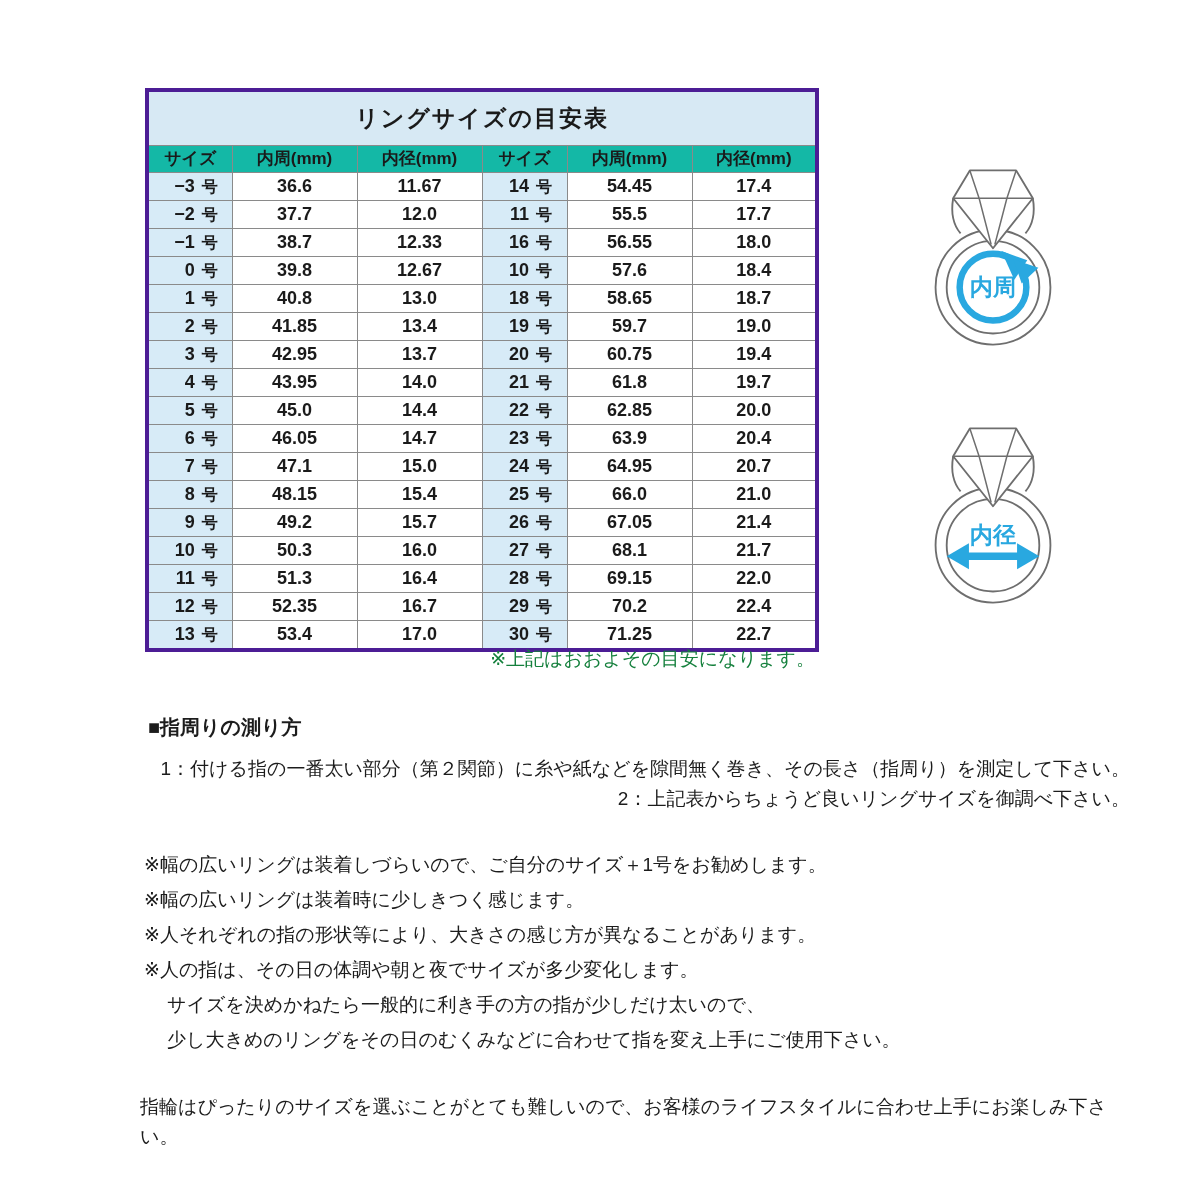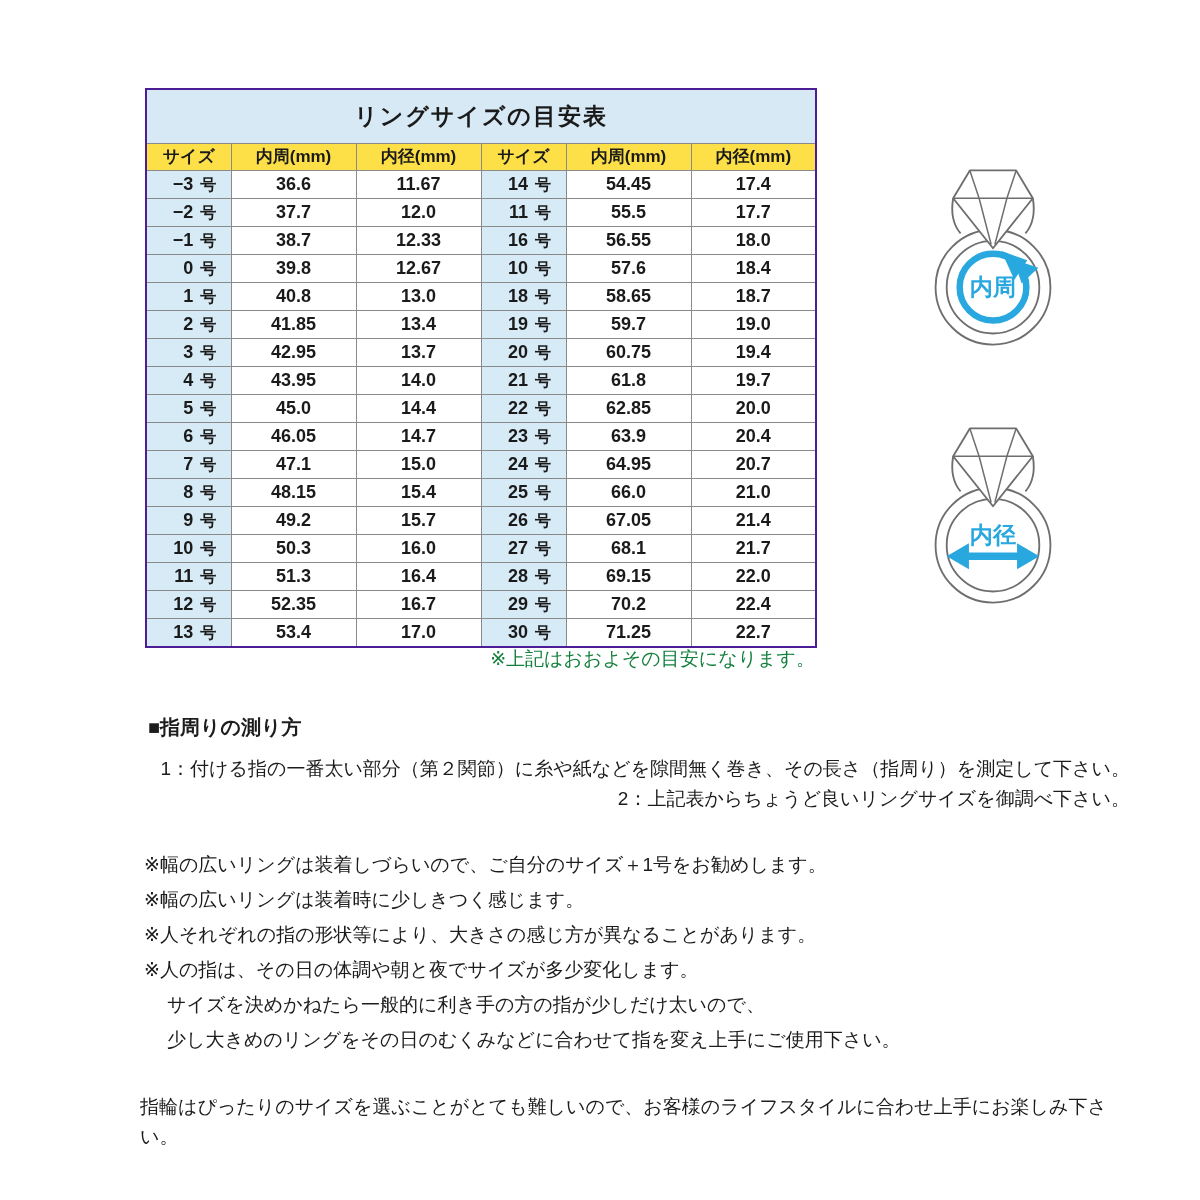--- a/index.html
+++ b/index.html
@@ -7,24 +7,24 @@
   .canvas{position:relative;width:1200px;height:1200px;background:#fff;overflow:hidden;}
 
   
   .table-wrap{position:absolute;left:145px;top:88px;width:670px;}
   table.ring-table{width:670px;border-collapse:collapse;table-layout:fixed;}
   table.ring-table td,table.ring-table th{
     border:1px solid #8a8a8a;padding:0;text-align:center;vertical-align:middle;
     font-size:18px;font-weight:bold;color:#1a1a1a;height:27px;line-height:27px;
     overflow:hidden;white-space:nowrap;
   }
-  table.ring-table{border:2px solid #4c1d95;}
+  table.ring-table{border:4px solid #4c1d95;}
   .title-cell{background:#d7e9f4;height:53px !important;font-size:23px !important;
     font-weight:bold;letter-spacing:2px;}
-  tr.head th{background:#fde047;font-size:17px;height:26px !important;line-height:26px;}
+  tr.head th{background:#14b8a6;font-size:17px;height:26px !important;line-height:26px;}
   td.size{background:#d7ebf7;}
   td.val{background:#ffffff;}
   .col-size{width:85px;} .col-circ{width:125px;} .col-dia{width:125px;}
   td.size .pair{display:inline-flex;align-items:baseline;}
   td.size .num{display:inline-block;width:32px;text-align:right;}
   td.size .unit{display:inline-block;margin-left:7px;font-size:16px;}
 
   .footnote{position:absolute;left:145px;top:646px;width:670px;text-align:right;
     font-size:19px;color:#15803d;}
 

